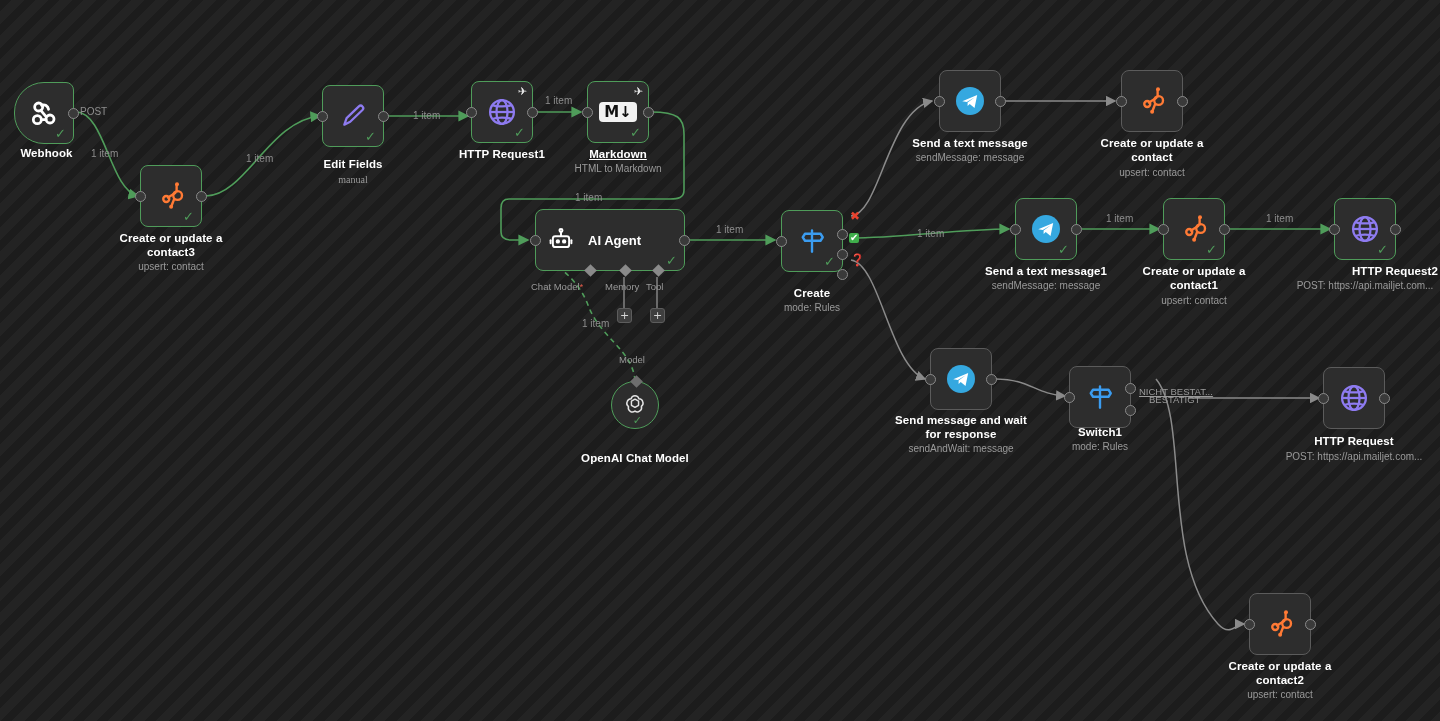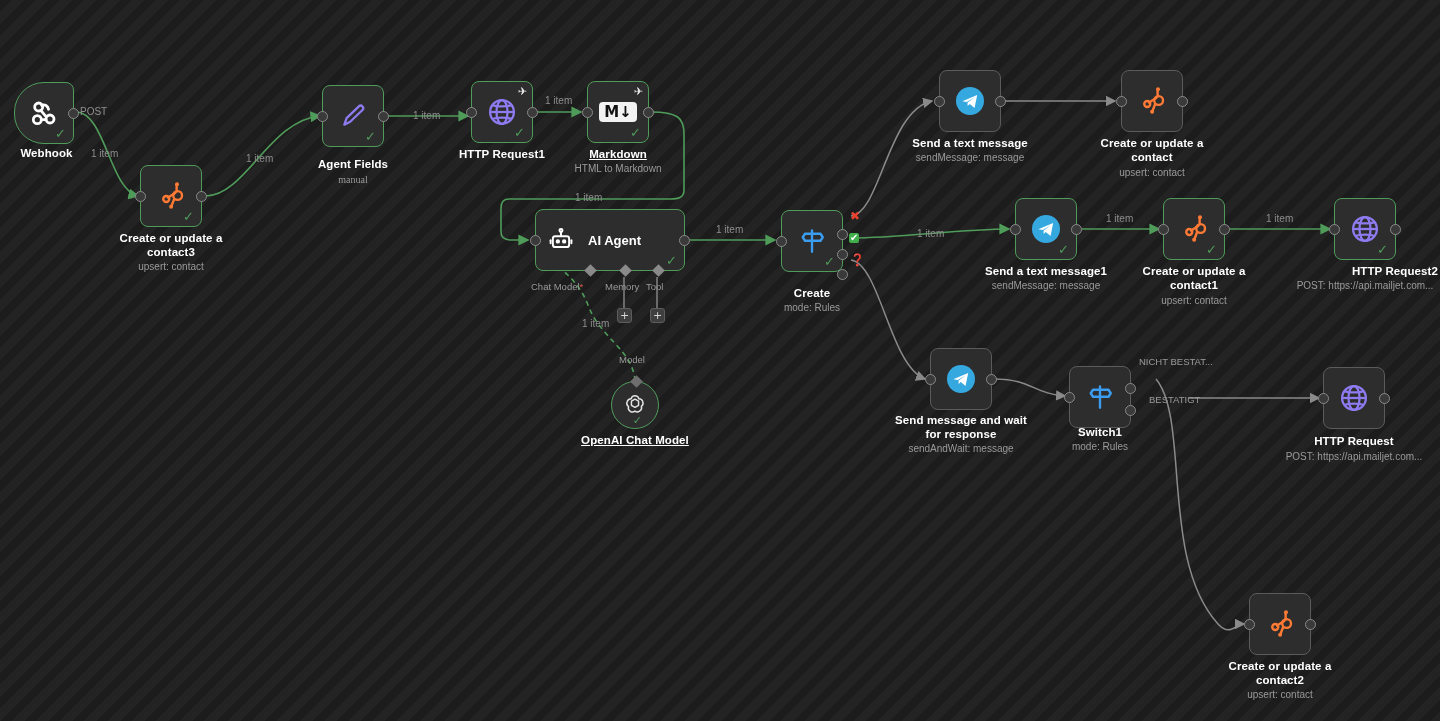--- a/index.html
+++ b/index.html
@@ -235,21 +235,21 @@
   <div class="nsub" style="left:111px; top:261px; width:120px;">upsert: contact</div>
 
   <div class="node ok" style="left:322px; top:85px;">
     <svg class="ico" width="32" height="32" viewBox="0 0 24 24">
       <path d="M5.5,18.5 L7.2,13.6 L16.4,4.8 C17.2,4.1 18.4,4.1 19.1,4.9 C19.9,5.7 19.8,6.8 19.1,7.5 L9.9,16.3 Z" fill="none" stroke="#8e7bf0" stroke-width="1.7" stroke-linejoin="round"></path>
     </svg>
     <span class="tick">✓</span>
     <span class="port inp"></span>
     <span class="port out"></span>
   </div>
-  <div class="nlabel" style="left:293px; top:158px; width:120px;">Agent Fields</div>
+  <div class="nlabel" style="left:293px; top:158px; width:120px;">Edit Fields</div>
   <div class="nsub" style="left:293px; top:174px; width:120px;font-family:Liberation Serif, serif;">manual</div>
 
   <div class="node ok" style="left:471px; top:81px;">
     <svg class="ico" width="34" height="34" viewBox="0 0 24 24">
       <g fill="none" stroke="#8e7bf0" stroke-width="1.6">
         <circle cx="12" cy="12" r="8.4"></circle>
         <ellipse cx="12" cy="12" rx="3.9" ry="8.4"></ellipse>
         <line x1="3.6" y1="12" x2="20.4" y2="12"></line>
         <path d="M5.2,7 C8,8.4 16,8.4 18.8,7"></path>
         <path d="M5.2,17 C8,15.6 16,15.6 18.8,17"></path>
@@ -304,21 +304,21 @@
   <div class="node circle ok" style="left:611px; top:381px;">
     <svg class="ico" width="26" height="26" viewBox="0 0 24 24">
       <path d="M12,3.4 C13.8,3.4 15.2,4.6 15.6,6.2 C17.3,6.2 18.8,7.4 19.2,9 C19.8,10.6 19.2,12.3 17.9,13.3
                C18.4,15 17.7,16.8 16.2,17.7 C14.9,18.6 13.2,18.5 12,17.6 C10.7,18.6 8.9,18.7 7.6,17.8
                C6.2,16.9 5.5,15.1 6,13.4 C4.6,12.4 4.1,10.6 4.7,9 C5.2,7.4 6.7,6.2 8.4,6.2 C8.8,4.6 10.2,3.4 12,3.4 Z
                M12,6.6 L8.7,8.5 L8.7,12.3 L12,14.2 L15.3,12.3 L15.3,8.5 Z" fill="none" stroke="#e4e4e4" stroke-width="1.35" stroke-linejoin="round"></path>
     </svg>
     <span class="tick">✓</span>
     <span class="subport dim" style="left:20px; top:-5px;"></span>
   </div>
-  <div class="nlabel" style="left:560px; top:434px; width:150px;text-decoration:underline;">OpenAI Chat Model</div>
+  <div class="nlabel" style="left:560px; top:452px; width:150px;">OpenAI Chat Model</div>
 
   <div class="node ok" style="left:781px; top:210px;">
     <svg class="ico" width="30" height="30" viewBox="0 0 24 24">
       <g fill="none" stroke="#3b9cf0" stroke-width="1.9" stroke-linejoin="round" stroke-linecap="round">
         <line x1="12" y1="3.5" x2="12" y2="20.5"></line>
         <path d="M12,6.2 L18.8,6.2 L20.6,9 L18.8,11.8 L12,11.8"></path>
         <path d="M12,6.2 L6.4,6.2 L4.6,9 L6.4,11.8 L12,11.8"></path>
       </g>
     </svg>
     <span class="tick">✓</span>
@@ -429,21 +429,21 @@
       <g fill="none" stroke="#3b9cf0" stroke-width="1.9" stroke-linejoin="round" stroke-linecap="round">
         <line x1="12" y1="3.5" x2="12" y2="20.5"></line>
         <path d="M12,6.2 L18.8,6.2 L20.6,9 L18.8,11.8 L12,11.8"></path>
         <path d="M12,6.2 L6.4,6.2 L4.6,9 L6.4,11.8 L12,11.8"></path>
       </g>
     </svg>
     <span class="port inp"></span>
     <span class="port s1"></span>
     <span class="port s2"></span>
   </div>
-  <div class="porttag" style="left:1139px; top:356px;">NICHT BESTAT...</div>
+  <div class="porttag" style="left:1139px; top:386px;text-decoration:underline;">NICHT BESTAT...</div>
   <div class="porttag" style="left:1139px; top:394px;padding-left:10px;">BESTATIGT</div>
   <div class="nlabel" style="left:1040px; top:426px; width:120px;">Switch1</div>
   <div class="nsub" style="left:1040px; top:441px; width:120px;">mode: Rules</div>
 
   <div class="node" style="left:1323px; top:367px;">
     <svg class="ico" width="34" height="34" viewBox="0 0 24 24">
       <g fill="none" stroke="#8e7bf0" stroke-width="1.6">
         <circle cx="12" cy="12" r="8.4"></circle>
         <ellipse cx="12" cy="12" rx="3.9" ry="8.4"></ellipse>
         <line x1="3.6" y1="12" x2="20.4" y2="12"></line>

